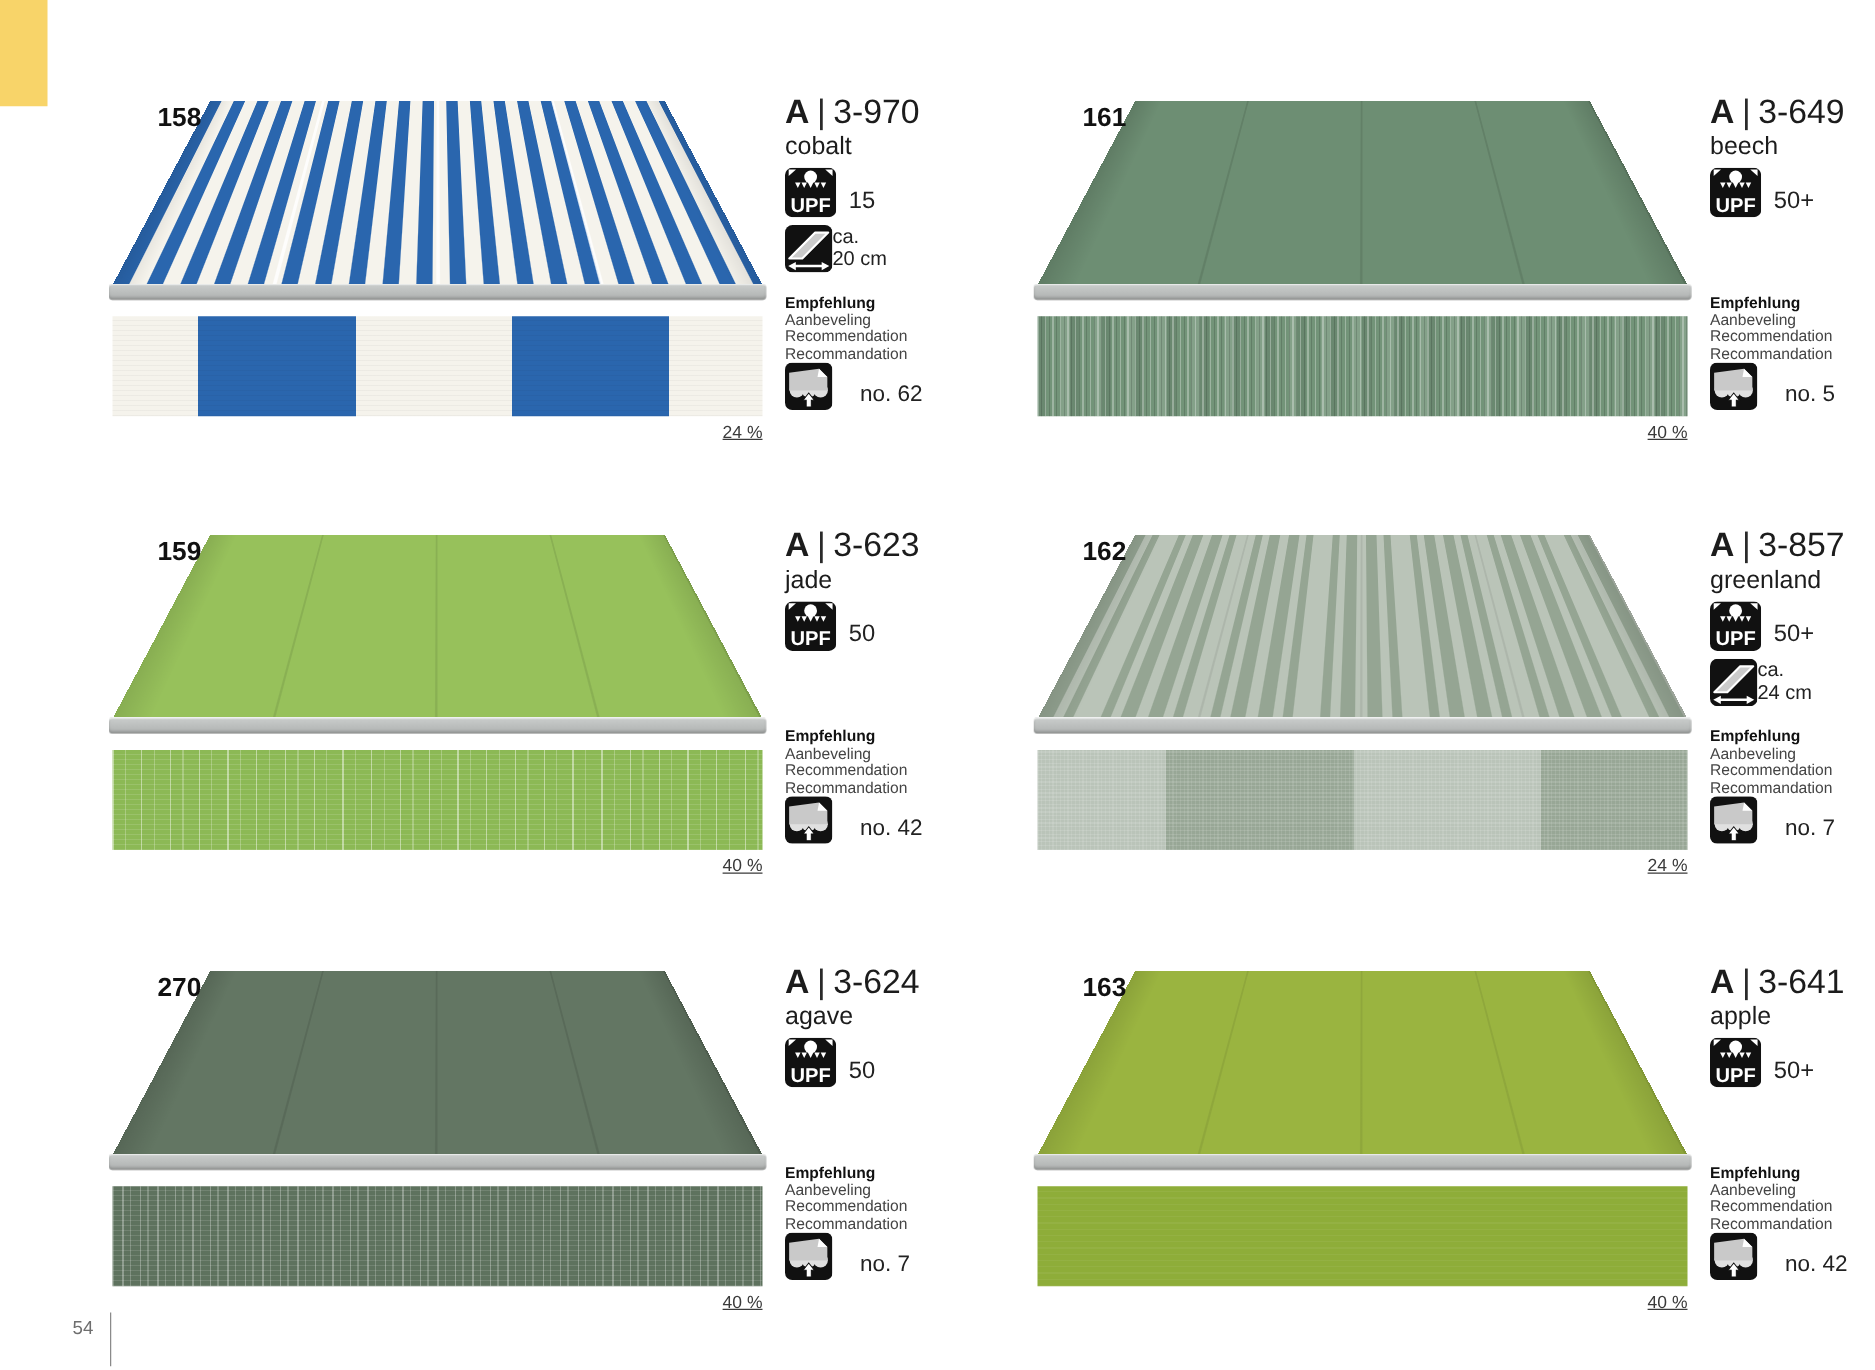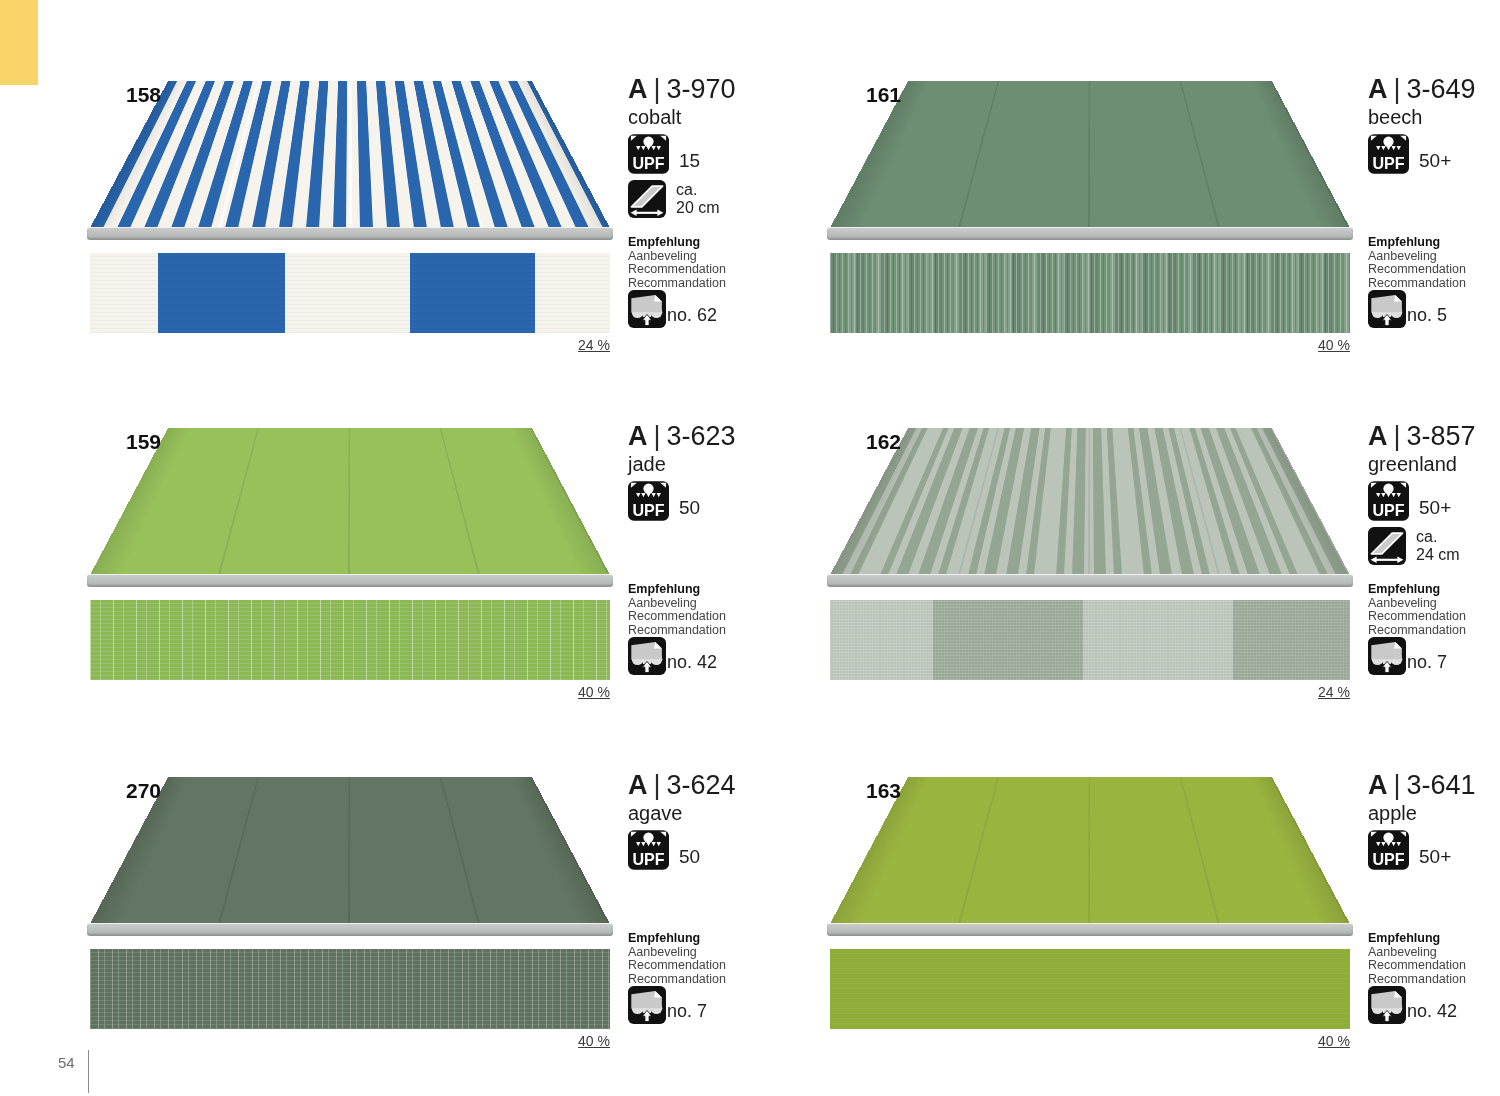--- a/index.html
+++ b/index.html
@@ -91,25 +91,25 @@
   
   .info{position:absolute;left:538px;top:0;width:155px;height:300px;}
   .code{position:absolute;top:-6px;left:0;font-size:27px;line-height:30px;white-space:nowrap;color:#1c1c1c;}
   .code .ca{font-weight:700;}
   .code .csep{font-weight:400;margin:0 6px;color:#2a2a2a;}
   .code .cnum{font-weight:400;}
   .cname{position:absolute;top:26px;left:0;font-size:20px;color:#1c1c1c;}
   .row{position:absolute;left:0;display:flex;}
   .upf-row{top:54px;align-items:flex-end;gap:10px;}
   .upfv{font-size:19px;color:#222;margin-bottom:2px;}
-  .width-row{top:100px;align-items:center;gap:10px;}
+  .width-row{top:100px;align-items:center;}
   .wtxt{font-size:16px;line-height:18px;color:#222;}
   .empf{position:absolute;top:156px;left:0;font-size:12.5px;line-height:13.5px;color:#444;}
   .empf .empf-b{font-weight:700;color:#111;}
-  .rec-row{top:210px;align-items:flex-end;gap:1px;}
+  .rec-row{top:210px;align-items:flex-end;gap:22px;}
   .recno{font-size:18px;color:#222;margin-bottom:2px;}
   .icn{display:block;}
 
   
   .pageno{position:absolute;left:58px;top:1054px;font-size:15px;color:#6e6e6e;text-align:center;}
   .pagediv{position:absolute;left:88px;top:1050px;width:1px;height:43px;background:#8a8a8a;}
 </style>
 </head>
 <body>
 

